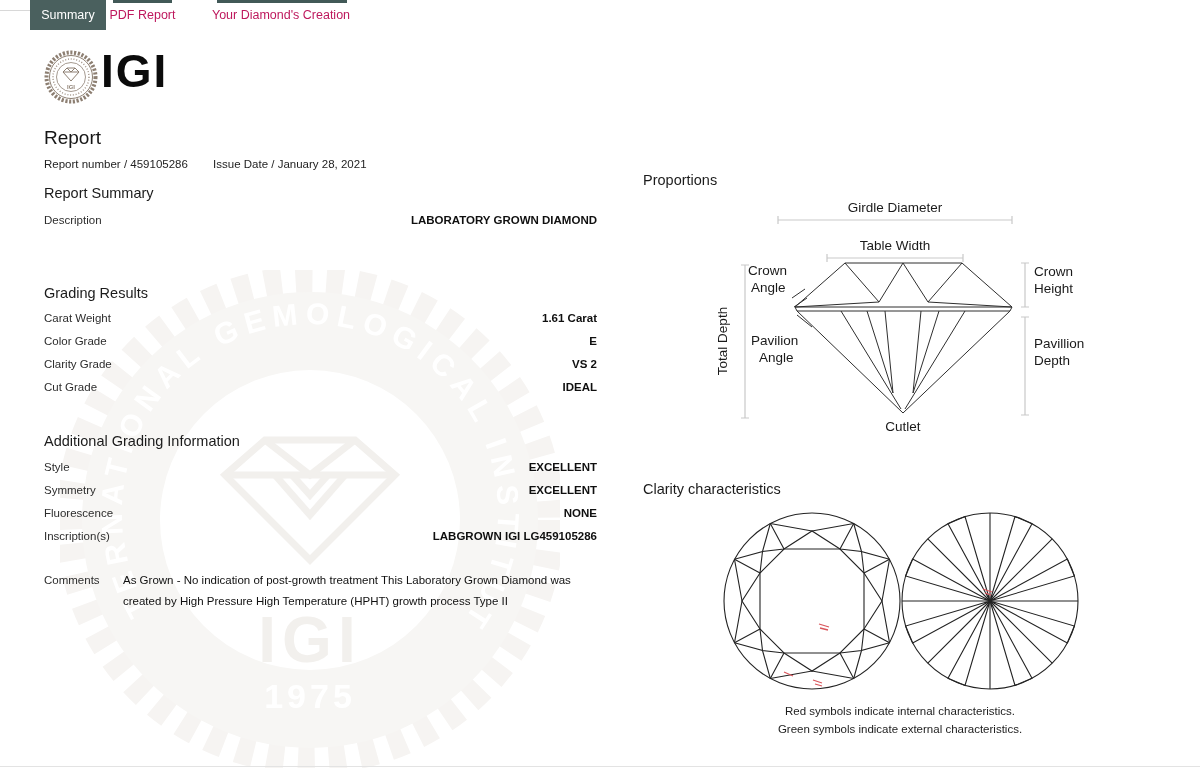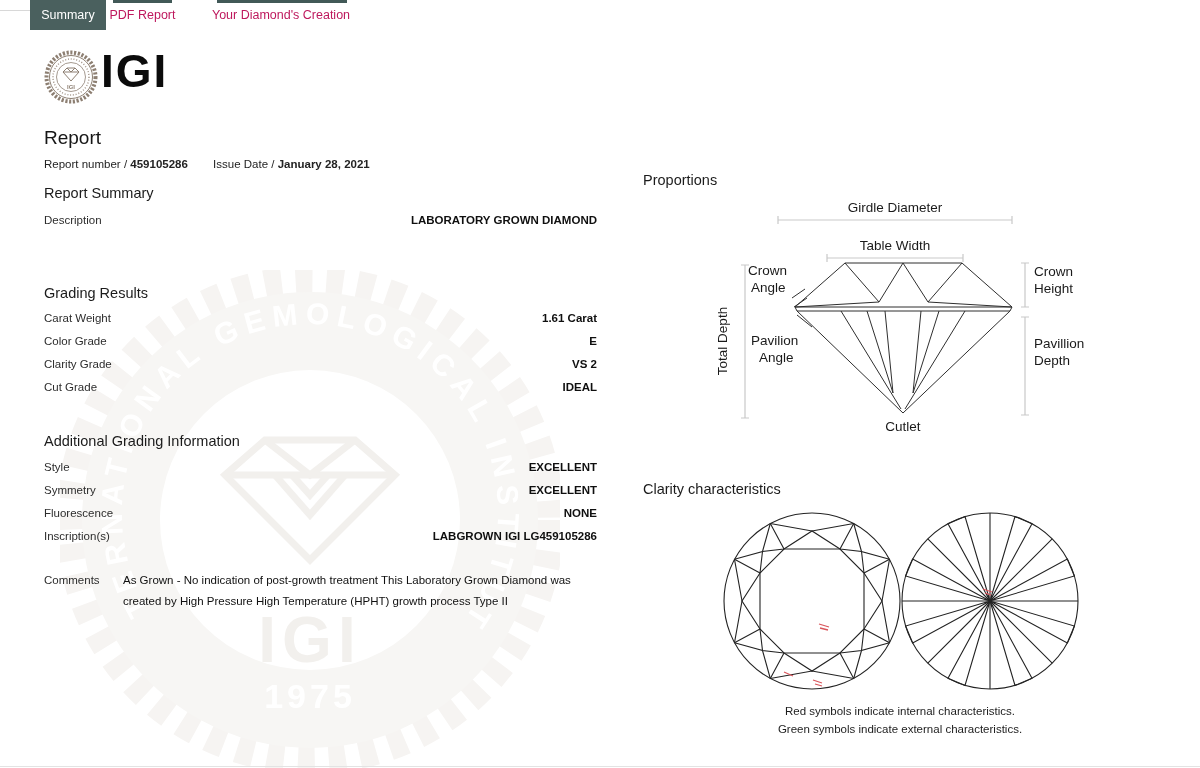--- a/index.html
+++ b/index.html
@@ -12,21 +12,21 @@
        font-size:12.5px;white-space:nowrap}
   .tab.active{background:#4a605e;color:#fff}
   .tab.plain{color:#be185d;background:transparent}
   .tab-topbar{position:absolute;top:0;height:3px;background:#415957}
   
   .brand{position:absolute;left:101px;top:49px;font-size:46px;line-height:44px;font-weight:bold;
          letter-spacing:2px;color:#0b0b0b}
   
   .report-title{position:absolute;left:44px;top:127px;font-size:19px;color:#161616}
   .meta{position:absolute;left:44px;top:158px;font-size:11.5px;color:#232323}
-  .meta b{font-weight:bold}
+  .meta b{font-weight:normal}
   .meta .grp2{margin-left:22px}
   .sec-h{position:absolute;font-size:14.5px;color:#1b1b1b}
   
   .rows{position:absolute;left:44px;width:553px}
   .row{display:flex;justify-content:space-between;align-items:center}
   .rs .row{height:25px}
   .gr .row,.ag .row{height:23px}
   .lbl{font-size:11.5px;color:#2d2d2d}
   .val{font-size:11.5px;font-weight:bold;color:#0f0f0f;text-align:right}
   .comments{position:absolute;left:44px;top:570px;width:553px;display:flex}

